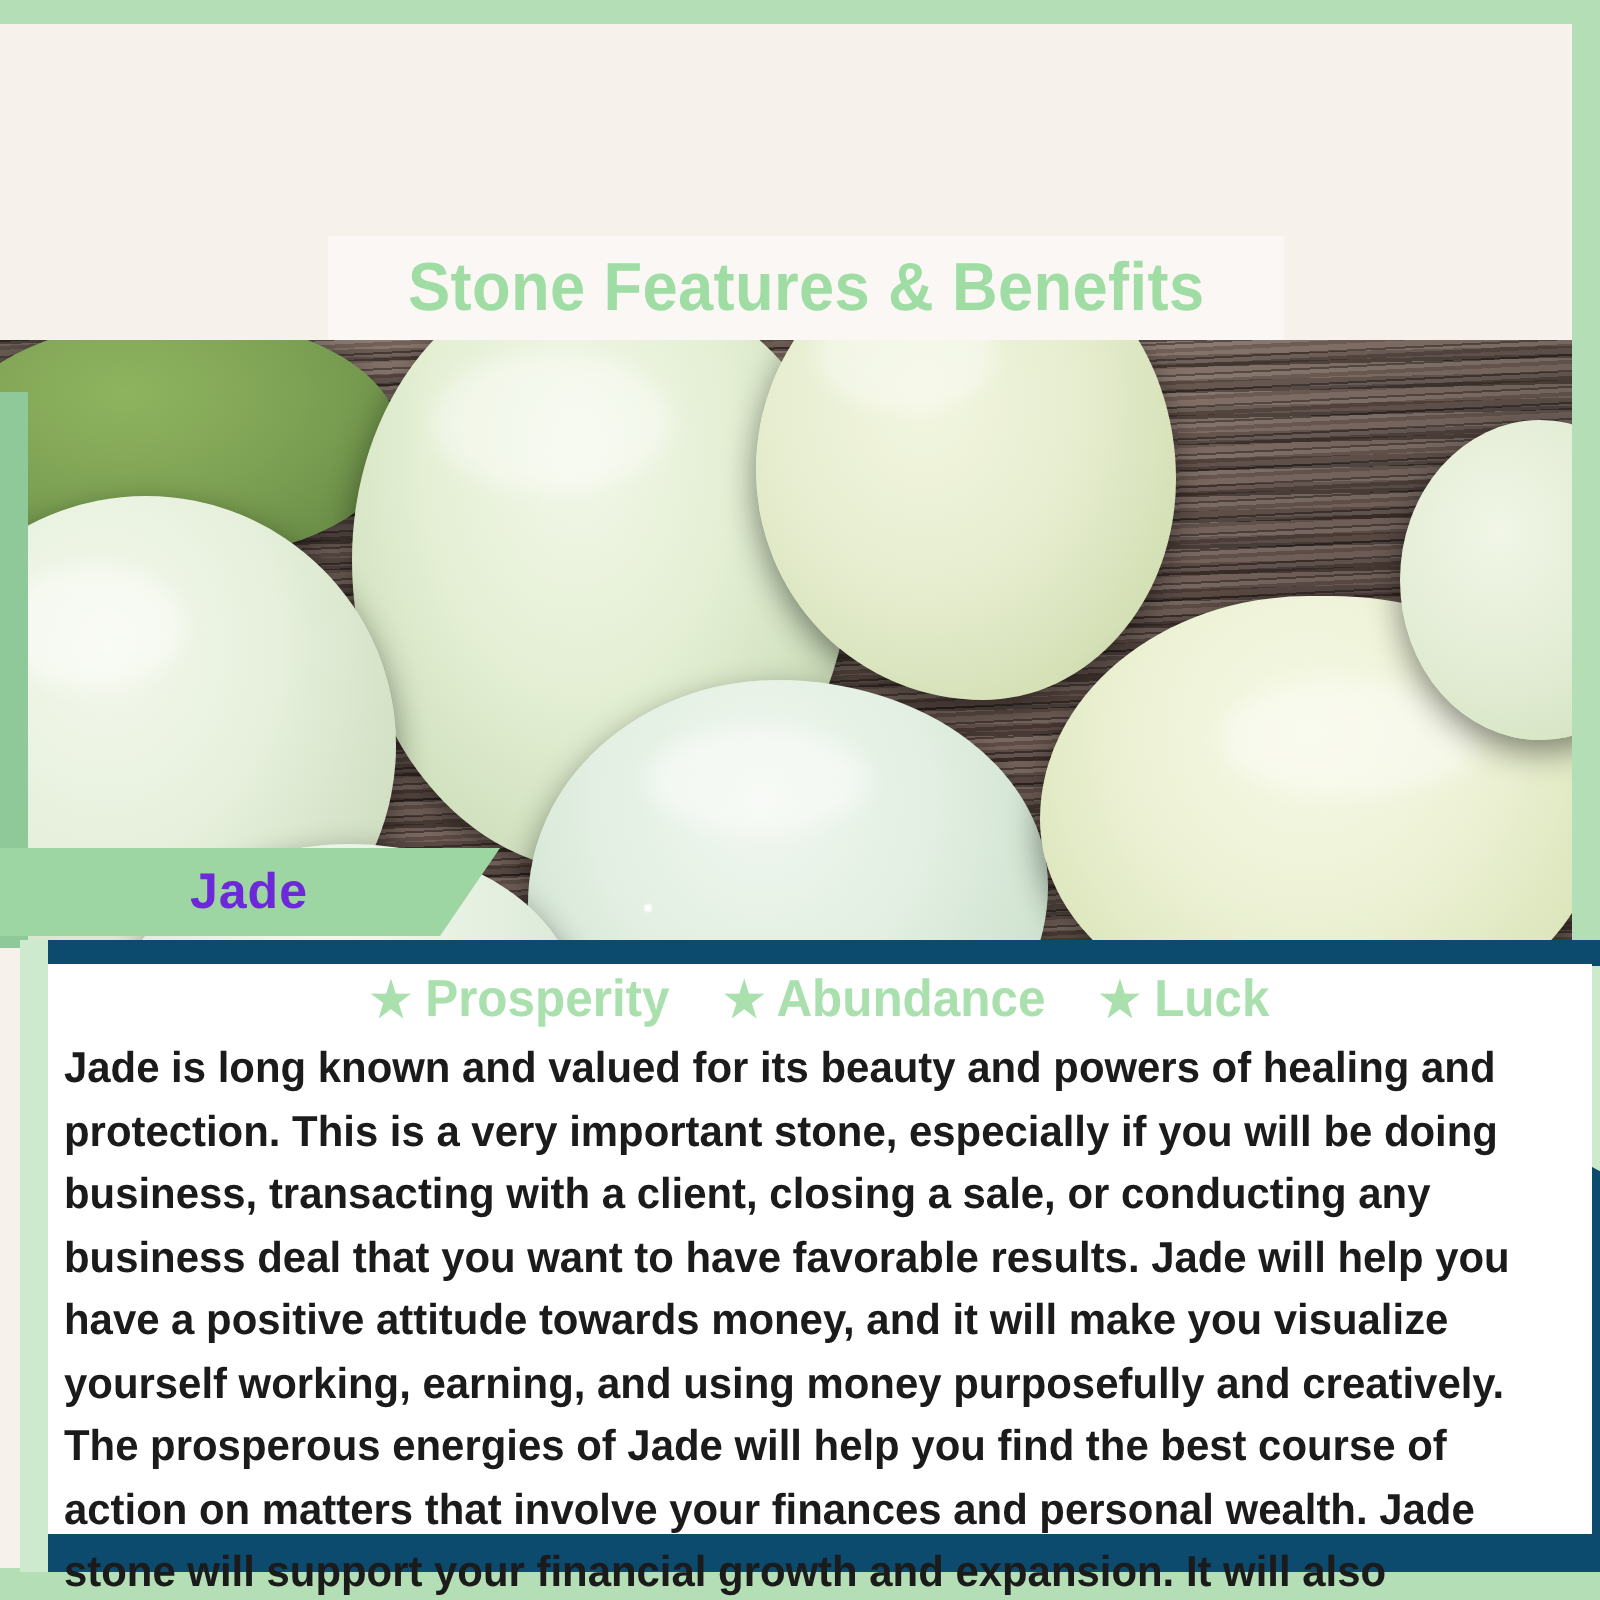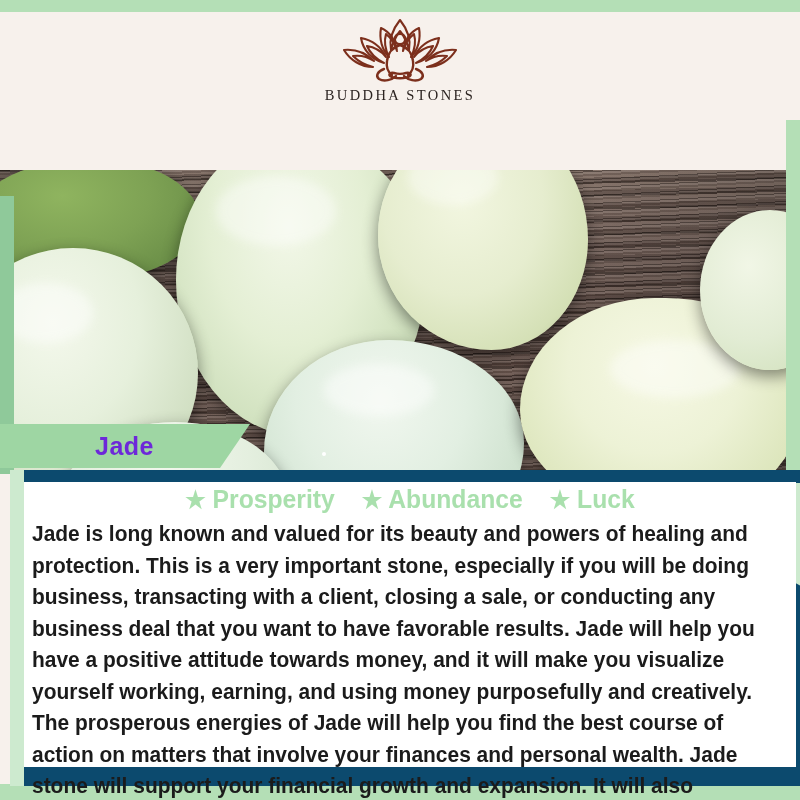--- a/index.html
+++ b/index.html
@@ -293,41 +293,22 @@
         <span class="star">★</span>
         <span>Abundance</span>
         <span class="sep"></span>
         <span class="star">★</span>
         <span>Luck</span>
       </div>
       <div class="paragraph">Jade is long known and valued for its beauty and powers of healing and protection. This is a very important stone, especially if you will be doing business, transacting with a client, closing a sale, or conducting any business deal that you want to have favorable results. Jade will help you have a positive attitude towards money, and it will make you visualize yourself working, earning, and using money purposefully and creatively. The prosperous energies of Jade will help you find the best course of action on matters that involve your finances and personal wealth. Jade stone will support your financial growth and expansion. It will also promote new beginnings and give you the guidance that you need to be successful and wealthy!</div>
     </div>
   </div>
 
-  <div class="header">
-    <svg class="logo-mark" viewBox="0 0 132 72">
-      <g fill="none" stroke="#7c2f1c" stroke-width="2.1" stroke-linecap="round" stroke-linejoin="round">
-        <path d="M66 6 C58 16 55 26 57 36 C59 28 62 22 66 17 C70 22 73 28 75 36 C77 26 74 16 66 6 Z"></path>
-        <path d="M47 14 C45 25 48 36 55 43 C51 35 50 27 52 20 C57 24 61 30 63 37 C62 27 56 18 47 14 Z"></path>
-        <path d="M85 14 C87 25 84 36 77 43 C81 35 82 27 80 20 C75 24 71 30 69 37 C70 27 76 18 85 14 Z"></path>
-        <path d="M27 24 C29 36 38 46 50 49 C42 45 36 39 33 32 C40 33 47 37 52 43 C47 33 38 26 27 24 Z"></path>
-        <path d="M105 24 C103 36 94 46 82 49 C90 45 96 39 99 32 C92 33 85 37 80 43 C85 33 94 26 105 24 Z"></path>
-        <path d="M10 36 C16 46 27 53 39 53 C31 51 24 47 19 42 C26 41 34 43 40 47 C32 39 21 35 10 36 Z"></path>
-        <path d="M122 36 C116 46 105 53 93 53 C101 51 108 47 113 42 C106 41 98 43 92 47 C100 39 111 35 122 36 Z"></path>
-      </g>
-      <g fill="none" stroke="#7c2f1c" stroke-width="2.4" stroke-linecap="round" stroke-linejoin="round">
-        <circle cx="66" cy="25" r="5.2"></circle>
-        <path d="M66 31 C59 33 54 39 53 47 C52 53 54 58 58 61"></path>
-        <path d="M66 31 C73 33 78 39 79 47 C80 53 78 58 74 61"></path>
-        <path d="M50 55 C44 57 41 62 45 65 C50 68 58 66 62 62"></path>
-        <path d="M82 55 C88 57 91 62 87 65 C82 68 74 66 70 62"></path>
-        <path d="M56 62 C60 65 72 65 76 62 C78 60 75 58 72 59 C69 60 63 60 60 59 C57 58 54 60 56 62 Z"></path>
-      </g>
-    </svg>
-    <div class="brand-name">BUDDHA STONES</div>
+
+  <div class="title-band">
+    <span class="title-text">Stone Features &amp; Benefits</span>
   </div>
-
 
   <div class="frame-top"></div>
   <div class="frame-right"></div>
   <div class="frame-bottom"></div>
 
 </div>
 
 </body></html>

